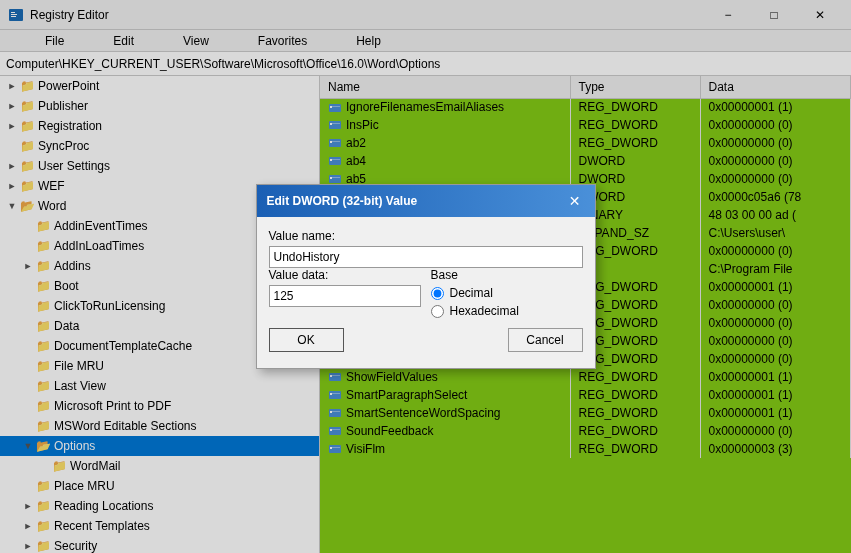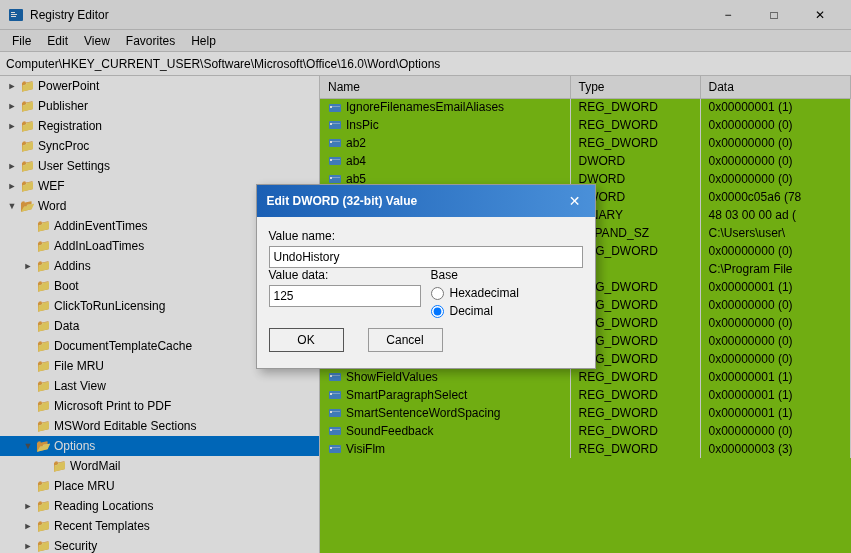--- a/index.html
+++ b/index.html
@@ -19,21 +19,21 @@
     .title-bar-btn { width: 46px; height: 30px; border: none; background: transparent; cursor: pointer; font-size: 12px; display: flex; align-items: center; justify-content: center; }
 
     
     .menu-bar {
       background: #f0f0f0;
       display: flex;
       height: 22px;
       padding: 0 4px;
       border-bottom: 1px solid #ccc;
     }
-    .menu-item { padding: 2px 8px; cursor: pointer; font-size: 12px; display: flex; align-items: center; }
+    .menu-item { padding: 2px 8px; cursor: pointer; font-size: 12px; display: flex; align-items: center; margin-left: 33px; }
 
     
     .address-bar {
       background: #fff;
       height: 24px;
       padding: 2px 6px;
       border-bottom: 1px solid #ccc;
       display: flex;
       align-items: center;
       font-size: 12px;
@@ -162,21 +162,21 @@
       border: 1px solid #999;
       padding: 2px 4px;
       font-size: 12px;
       background: #fff;
     }
     .dialog-row { display: flex; gap: 10px; }
     .dialog-data { flex: 1; }
     .dialog-base { flex: 1; }
     .base-title { font-size: 12px; margin-bottom: 4px; }
     .radio-row { display: flex; align-items: center; gap: 6px; margin-bottom: 4px; font-size: 12px; }
-    .dialog-buttons { display: flex; justify-content: flex-start; gap: 24px; padding: 6px 0 4px; }
+    .dialog-buttons { display: flex; justify-content: space-between; gap: 24px; padding: 6px 0 4px; }
     .dialog-btn {
       width: 75px;
       height: 24px;
       border: 1px solid #999;
       background: #f0f0f0;
       cursor: pointer;
       font-size: 12px;
     }
     .dialog-btn.default { background: #f0f0f0; border-color: #555; }
 
@@ -608,26 +608,26 @@
         <input type="text" class="dialog-input" id="value-name-input" value="UndoHistory" style="">
       </div>
       <div class="dialog-row">
         <div class="dialog-data">
           <label class="dialog-label">Value data:</label>
           <input type="text" class="dialog-input" id="value-data-input" value="125" style="">
         </div>
         <div class="dialog-base">
           <div class="base-title">Base</div>
           <div class="radio-row">
+            <input type="radio" name="base" id="decimal-radio" checked="" style="">
+            <label for="decimal-radio">Decimal</label>
+          </div>
+          <div class="radio-row">
             <input type="radio" name="base" id="hex-radio" style="">
             <label for="hex-radio">Hexadecimal</label>
-          </div>
-          <div class="radio-row">
-            <input type="radio" name="base" id="decimal-radio" checked="" style="">
-            <label for="decimal-radio">Decimal</label>
           </div>
         </div>
       </div>
       <div class="dialog-buttons">
         <button class="dialog-btn default">OK</button>
         <button class="dialog-btn">Cancel</button>
       </div>
     </div>
   </div>
 </div>

